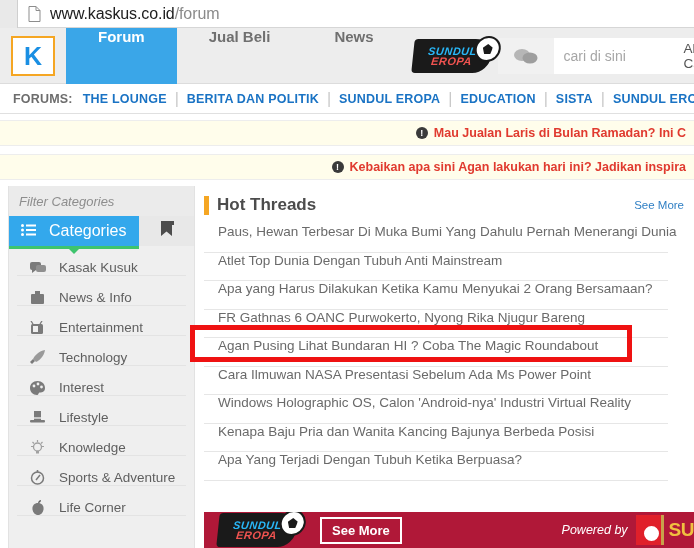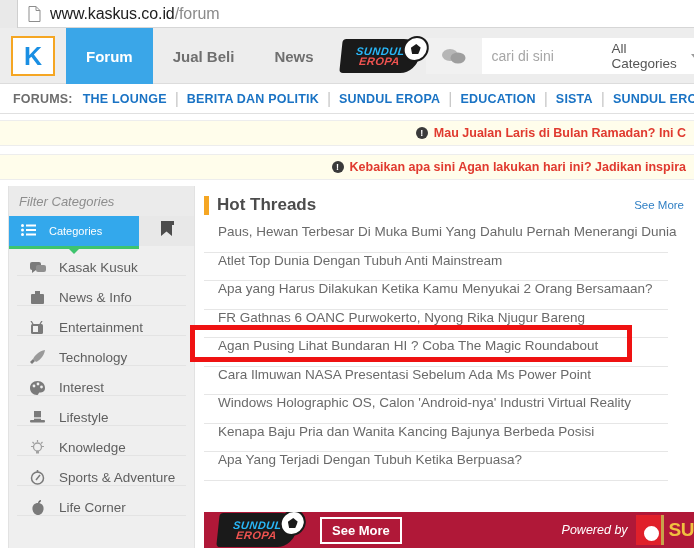--- a/index.html
+++ b/index.html
@@ -36,21 +36,21 @@
     display:flex; align-items:stretch;
   }
   .logo-box {
     width:44px; height:40px; margin:8px 0 0 11px;
     border:2px solid #f5a623; background:#fff;
     display:flex; align-items:center; justify-content:center;
     flex:0 0 44px;
   }
   .logo-k { font-size:25px; font-weight:bold; color:#1a8fe3; line-height:1; }
   .nav-item {
-    display:flex; align-items:center; padding:0 20px;
+    display:flex; align-items:flex-start; padding:0 32px;
     font-size:15px; color:#6f6f6f; font-weight:bold;
     height:56px; white-space:nowrap;
   }
   .nav-item.active { background:#3aa6e8; color:#ffffff; margin-left:11px; }
   .sundul-badge {
     display:flex; align-items:center; justify-content:center;
     width:92px; height:56px; position:relative; flex:0 0 92px;
   }
   .sundul-pill {
     position:relative; width:78px; height:34px;
@@ -146,21 +146,21 @@
     border:0; outline:0; background:transparent; flex:1;
     font-size:13px; color:#8d8d8d; font-style:italic;
     font-family:"Liberation Sans", sans-serif;
   }
   .filter-input::placeholder { color:#8d8d8d; font-style:italic; }
   .cat-header-row { display:flex; height:30px; position:relative; }
   .cat-header {
     flex:1; background:#33a8ec; display:flex; align-items:center;
     padding-left:12px; gap:13px; position:relative;
   }
-  .cat-header-label { font-size:11px; color:#fff; }
+  .cat-header-label { font-size:16px; color:#fff; }
   .cat-header::after{
     content:""; position:absolute; left:0; right:0; bottom:-3px; height:3px; background:#3ec46d;
   }
   .cat-header-arrow {
     position:absolute; left:50%; bottom:-8px; margin-left:-6px;
     width:0;height:0;border-left:6px solid transparent;border-right:6px solid transparent;
     border-top:6px solid #3ec46d; z-index:3;
   }
   .bookmark-tab {
     width:55px; background:#e8e8e8; display:flex; align-items:center; justify-content:center;

